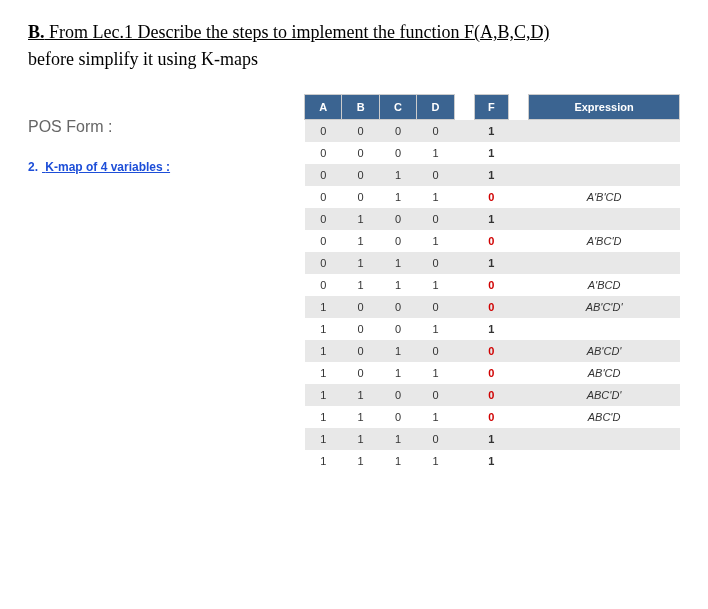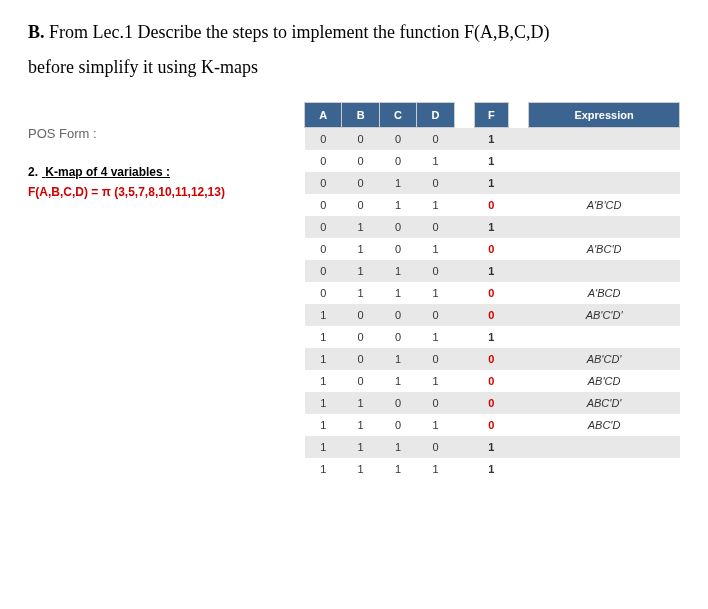--- a/index.html
+++ b/index.html
@@ -9,49 +9,50 @@
     }
     body {
       font-family: "Times New Roman", serif;
       background: #fff;
       padding: 20px 28px;
       width: 708px;
     }
     .heading {
       font-size: 18px;
       line-height: 1.4;
-      margin-bottom: 12px;
+      margin-bottom: 4px;
+      text-decoration: underline;
     }
     .heading .bold {
       font-weight: bold;
     }
     .subheading {
       font-size: 18px;
       margin-bottom: 24px;
     }
     .content-wrap {
       display: flex;
       gap: 16px;
     }
     .left-col {
       flex: 0 0 260px;
       padding-top: 24px;
     }
     .pos-form {
       font-family: Arial, sans-serif;
-      font-size: 13px;
+      font-size: 16px;
       color: #666;
       margin-bottom: 24px;
     }
     .kmap-label {
       font-family: Arial, sans-serif;
       font-size: 12px;
       font-weight: bold;
       text-decoration: underline;
-      color: #000000;
+      color: #1d4ed8;
       margin-bottom: 6px;
     }
     .kmap-label .num {
       display: inline-block;
       width: 14px;
     }
     .func-def {
       font-family: Arial, sans-serif;
       font-size: 12px;
       font-weight: bold;
@@ -115,21 +116,20 @@
 </div>
 <div class="subheading">before simplify it using K-maps</div>
 
 <div class="content-wrap">
   <div class="left-col">
     <div class="pos-form">POS Form :</div>
     <div class="kmap-label">
       <span class="num">2.</span>
       <span>K-map of 4 variables :</span>
     </div>
-    <div class="func-def">F(A,B,C,D) = π (3,5,7,8,10,11,12,13)</div>
   </div>
 
   <div class="right-col">
     <table>
       <thead>
         <tr>
           <th>A</th>
           <th>B</th>
           <th>C</th>
           <th>D</th>

